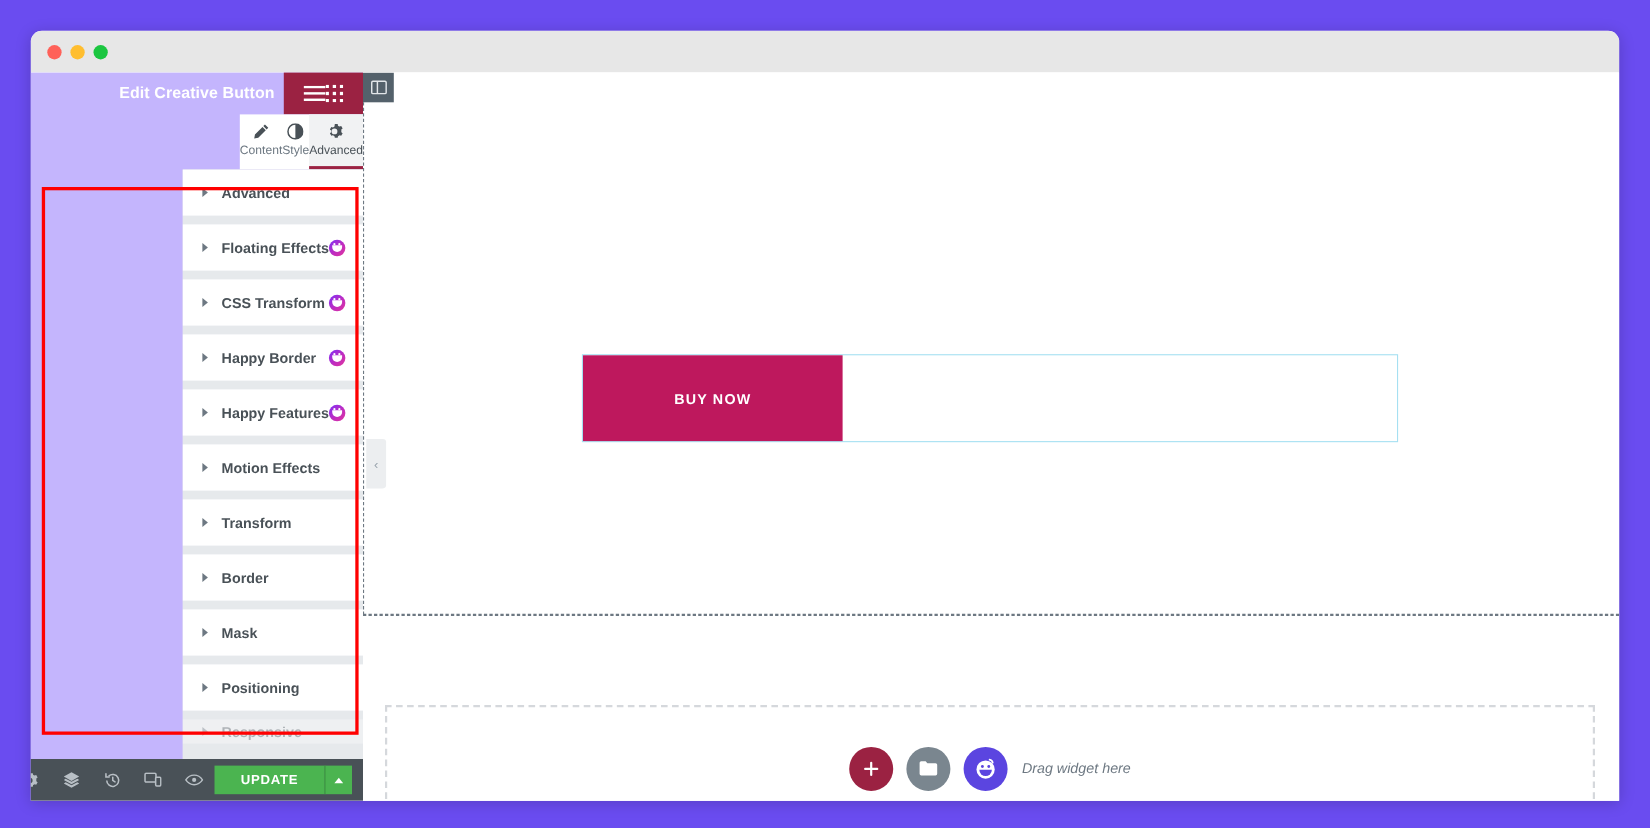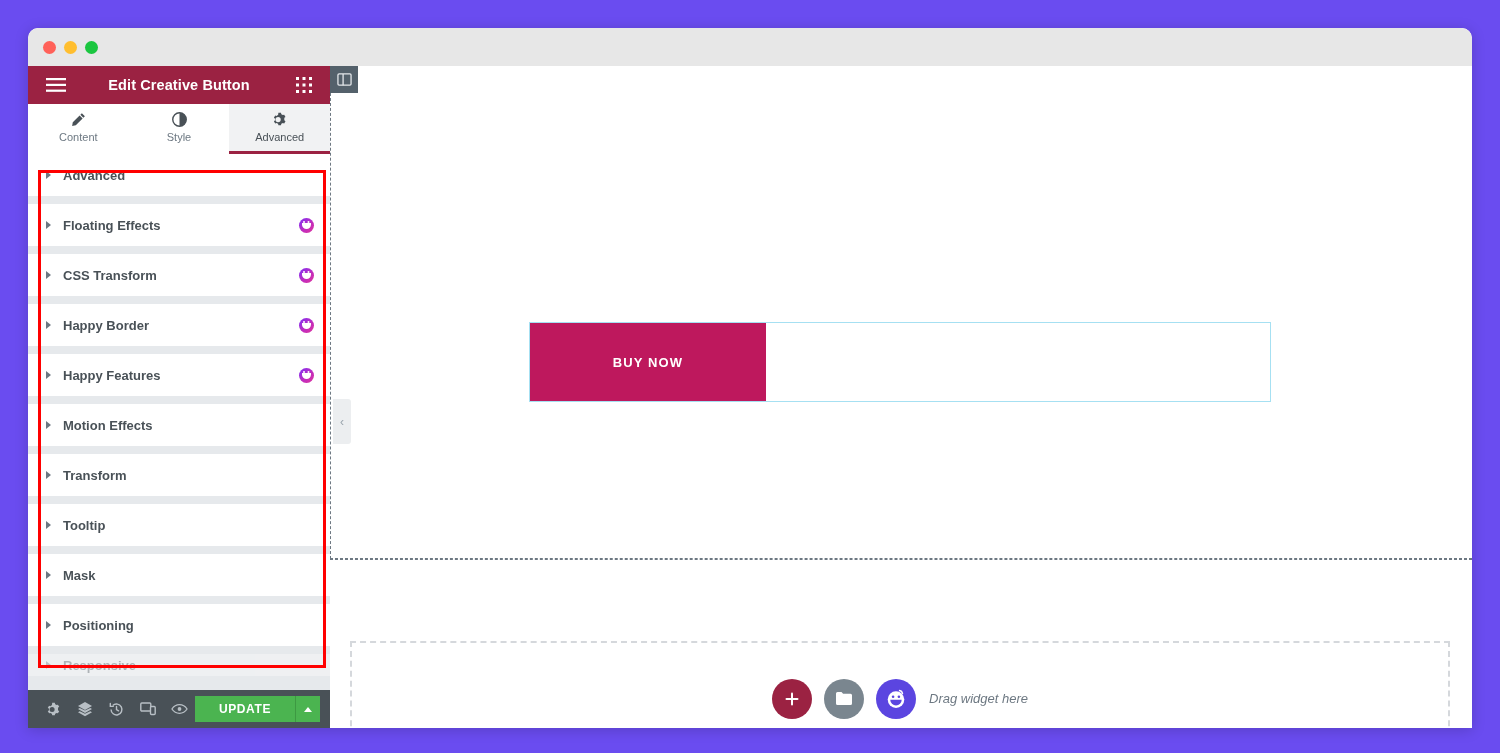--- a/index.html
+++ b/index.html
@@ -34,20 +34,21 @@
 
   .app { position: absolute; left: 0; top: 38px; right: 0; bottom: 0; background: #fff; }
 
   
   .panel {
     position: absolute; left: 0; top: 0;
     width: 302px; height: 100%;
     background: #c4b5fd;
     display: flex; flex-direction: column;
     z-index: 6;
+    align-items: flex-end;
   }
   .panel-header {
     height: 38px; background: #9b2242;
     display: flex; align-items: center; justify-content: space-between;
     padding: 0 18px;
     color: #fff; flex: none;
   }
   .panel-title {
     font-size: 14.5px; font-weight: bold; letter-spacing: .1px;
     position: absolute; left: 0; right: 0; text-align: center; pointer-events: none;
@@ -315,21 +316,21 @@
           <span class="lbl">Motion Effects</span>
         </div>
 
         <div class="sec">
           <span class="arrow"></span>
           <span class="lbl">Transform</span>
         </div>
 
         <div class="sec">
           <span class="arrow"></span>
-          <span class="lbl">Tooltip</span>
+          <span class="lbl">Border</span>
         </div>
 
         <div class="sec">
           <span class="arrow"></span>
           <span class="lbl">Mask</span>
         </div>
 
         <div class="sec">
           <span class="arrow"></span>
           <span class="lbl">Positioning</span>

